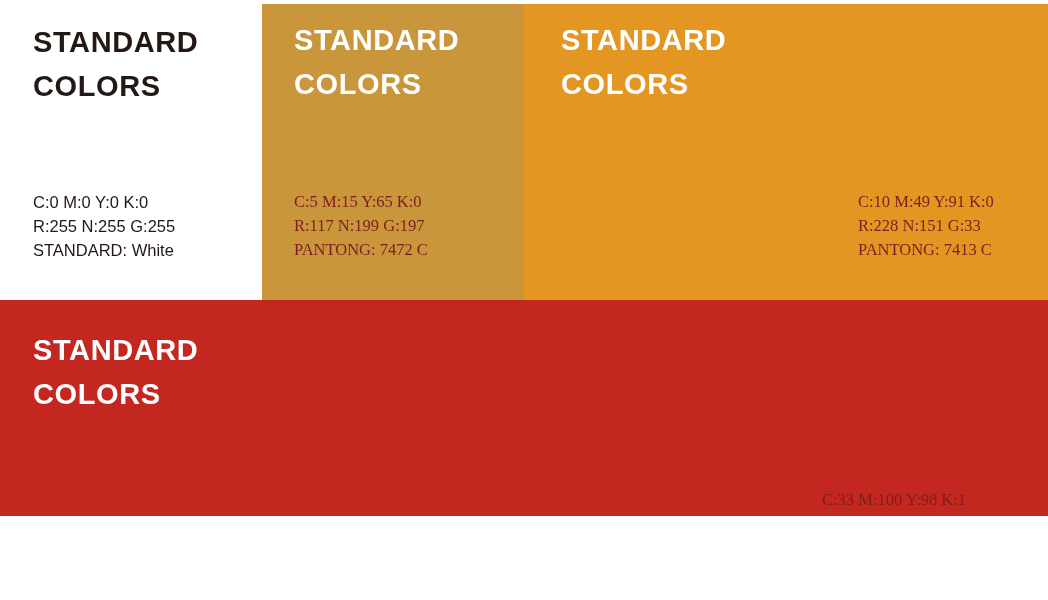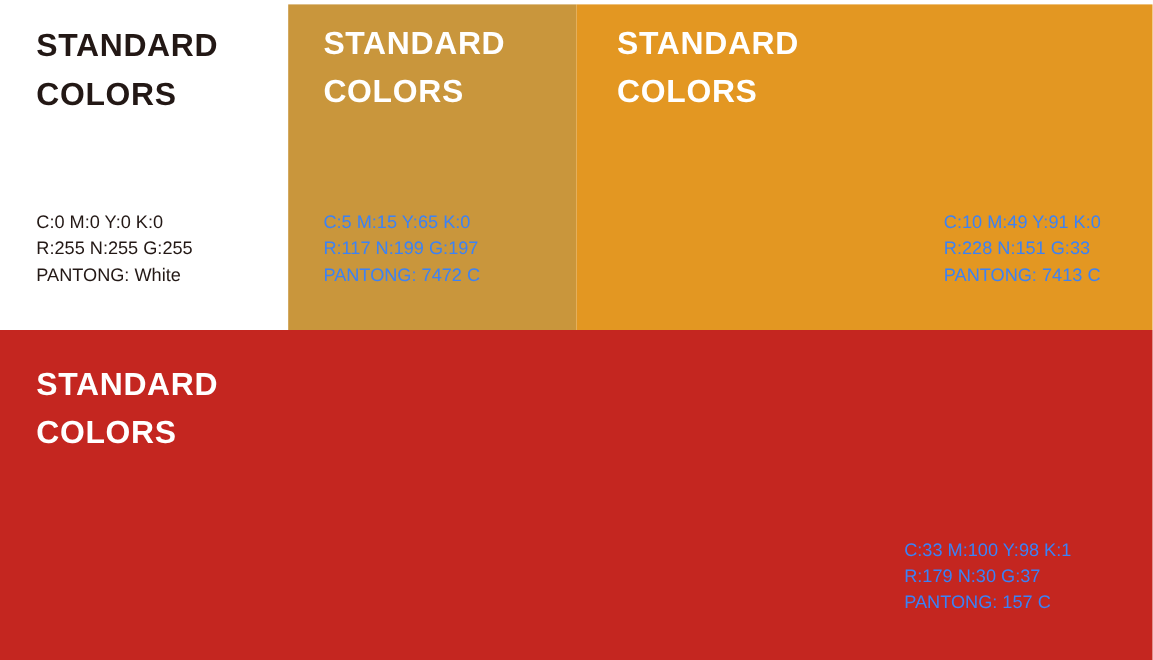--- a/index.html
+++ b/index.html
@@ -8,21 +8,21 @@
     padding: 0;
     background: #ffffff;
   }
   body {
     font-family: "Liberation Sans", "DejaVu Sans", sans-serif;
   }
 
   .page {
     position: relative;
     width: 1048px;
-    height: 600px;
+    height: 516px;
     background: #ffffff;
     overflow: hidden;
   }
 
   
   .swatch {
     position: absolute;
     box-sizing: border-box;
   }
 
@@ -53,38 +53,38 @@
   
   .spec {
     position: absolute;
     font-size: 16.5px;
     font-weight: normal;
     line-height: 24px;
     white-space: pre-line;
     margin: 0;
   }
   .spec-dark  { color: #231815; }
-  .spec-light { color: #3b82f6; }
+  .spec-light { color: #7f1d1d; font-family: Liberation Serif, serif; }
 
   .spec-white  { left: 33px;  top: 190px; }
   .spec-gold   { left: 294px; top: 190px; }
   .spec-orange { left: 822px; top: 190px; margin-left: 36px; }
   .spec-red    { left: 822px; top: 488px; }
 </style>
 </head>
 <body>
 
 <div class="page">
 
   <div class="swatch swatch-white" style="background-color: rgb(255, 255, 255);"></div>
   <div class="heading heading-dark heading-white">STANDARD
 COLORS</div>
   <div class="spec spec-dark spec-white">C:0 M:0 Y:0 K:0
 R:255 N:255 G:255
-PANTONG: White</div>
+STANDARD: White</div>
 
   <div class="swatch swatch-gold" style="background-color: rgb(201, 150, 60);"></div>
   <div class="heading heading-light heading-gold">STANDARD
 COLORS</div>
   <div class="spec spec-light spec-gold">C:5 M:15 Y:65 K:0
 R:117 N:199 G:197
 PANTONG: 7472 C</div>
 
   <div class="swatch swatch-orange" style="background-color: rgb(227, 151, 34);"></div>
   <div class="heading heading-light heading-orange">STANDARD

